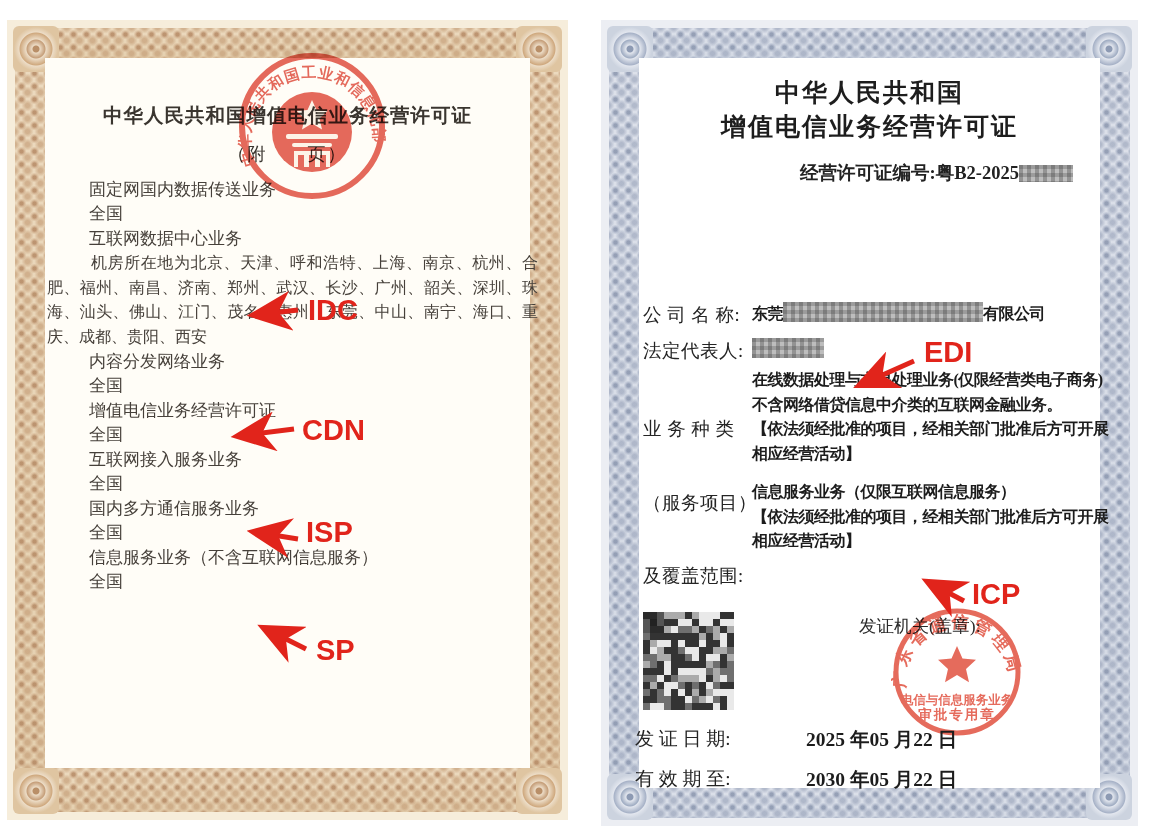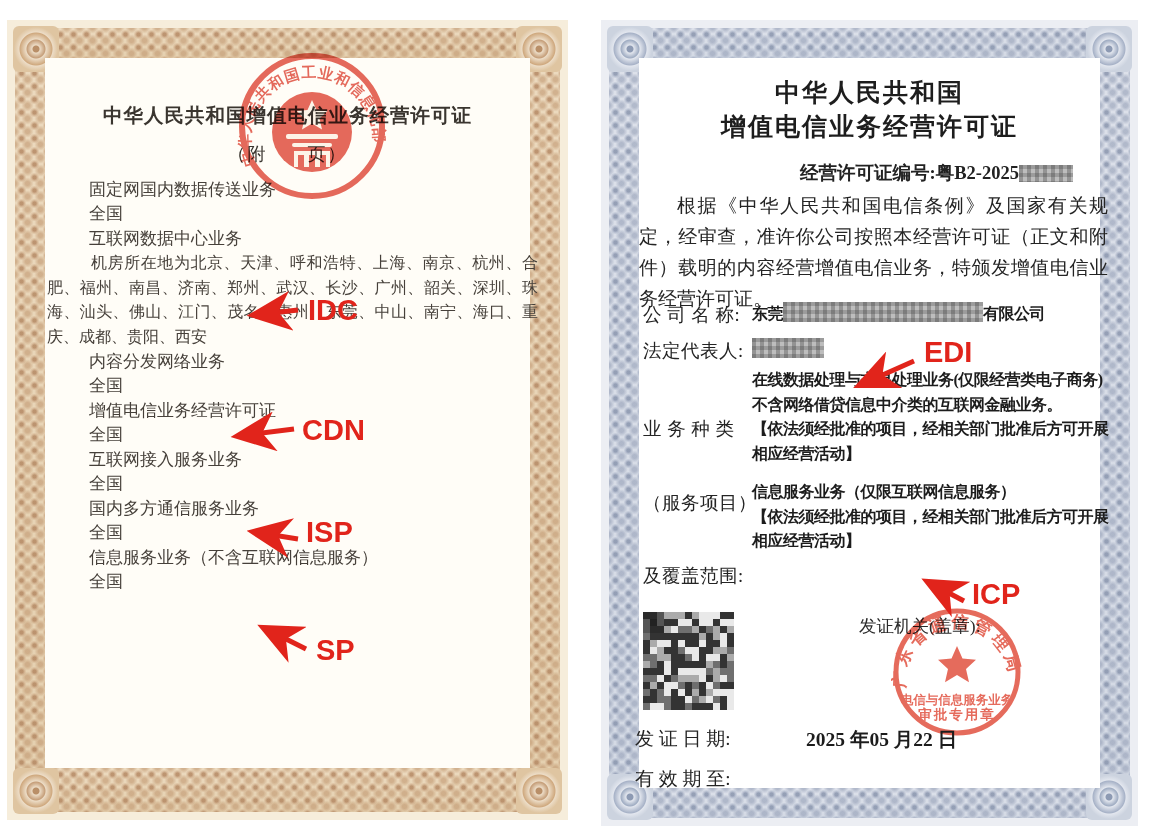--- a/index.html
+++ b/index.html
@@ -162,21 +162,20 @@
     <div class="rosette gray br"></div>
     <div class="panel-right"></div>
 
     <div class="r-title r-title1">中华人民共和国</div>
     <div class="r-title r-title2">增值电信业务经营许可证</div>
 
     <div class="r-license">
       <span>经营许可证编号:</span><span>粤B2-2025</span><span class="mosaic" style="width:54px;height:17px;"></span>
     </div>
 
-    <p class="r-intro">根据《中华人民共和国电信条例》及国家有关规定，经审查，准许你公司按照本经营许可证（正文和附件）载明的内容经营增值电信业务，特颁发增值电信业务经营许可证。</p>
 
     <div class="fld-label" style="top:282px;">公 司 名 称:</div>
     <div class="fld-value" style="top:282px;"><span>东莞</span><span class="mosaic" style="width:200px;height:20px;"></span><span>有限公司</span></div>
 
     <div class="fld-label" style="top:318px;">法定代表人:</div>
     <div class="fld-value" style="top:318px;"><span class="mosaic" style="width:72px;height:20px;"></span></div>
 
     <div class="fld-label biz-label" style="top:348px;">
       <div>业 务 种 类</div>
       <div>（服务项目）</div>
@@ -385,20 +384,21 @@
         <textPath href="#arcR" startOffset="6">广东省通信管理局</textPath>
       </text>
       <path d="M66 40 l5.5 12.5 13.5 1.2 -10 9.2 3 13.4 -12 -7.2 -12 7.2 3 -13.4 -10 -9.2 13.5 -1.2 z" fill="#e04a38"></path>
       <text x="66" y="98" text-anchor="middle" font-size="12.5" font-weight="700" fill="#e04a38">电信与信息服务业务</text>
       <text x="66" y="113" text-anchor="middle" font-size="13.5" font-weight="700" letter-spacing="2" fill="#e04a38">审批专用章</text>
     </svg>
 
     <div class="r-date-label" style="top:706px;">发 证 日 期:</div>
     <div class="r-date-value" style="top:706px;">2025 年05 月22 日</div>
     <div class="r-date-label" style="top:746px;">有 效 期 至:</div>
+    <div class="r-date-value" style="top:746px;">2030 年05 月22 日</div>
   </div>
 
   <svg class="arrows" width="1150" height="839" viewBox="0 0 1150 839">
     <defs>
       <marker id="ah" markerWidth="9" markerHeight="8" refX="7.5" refY="4" orient="auto" markerUnits="strokeWidth">
         <path d="M9,4 L0,0 L2.6,4 L0,8 z" fill="#e1241b"></path>
       </marker>
     </defs>
     <line x1="298" y1="310" x2="254" y2="315" stroke="#e1241b" stroke-width="5" marker-end="url(#ah)"></line>
     <line x1="294" y1="429" x2="238" y2="436" stroke="#e1241b" stroke-width="5" marker-end="url(#ah)"></line>

